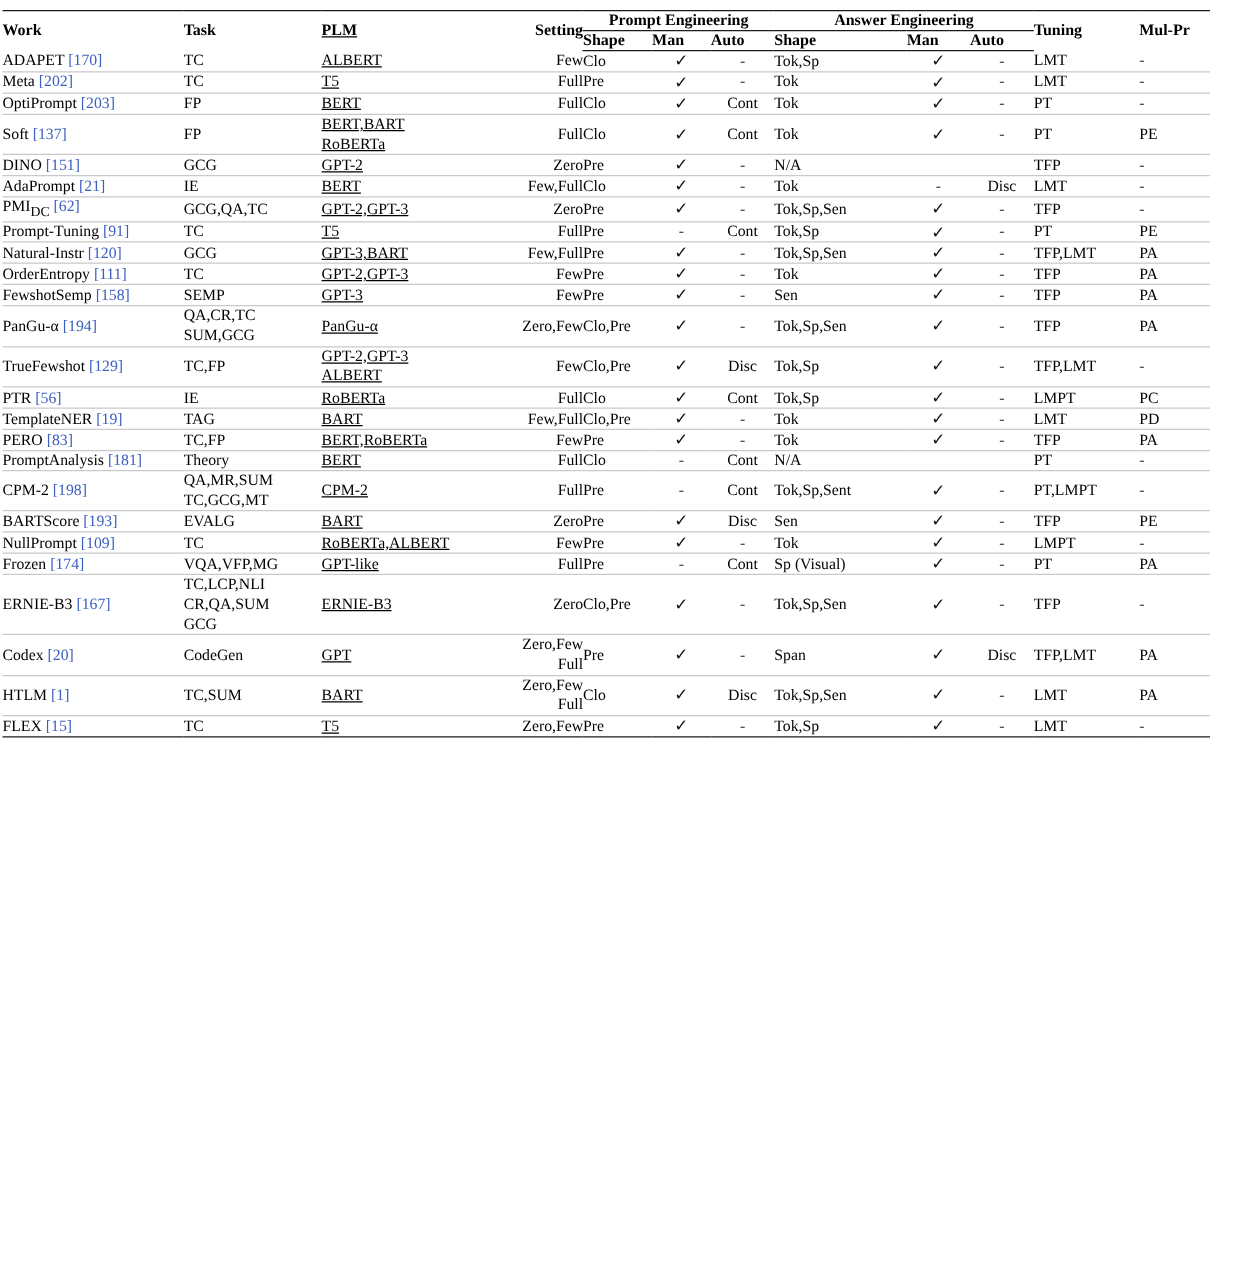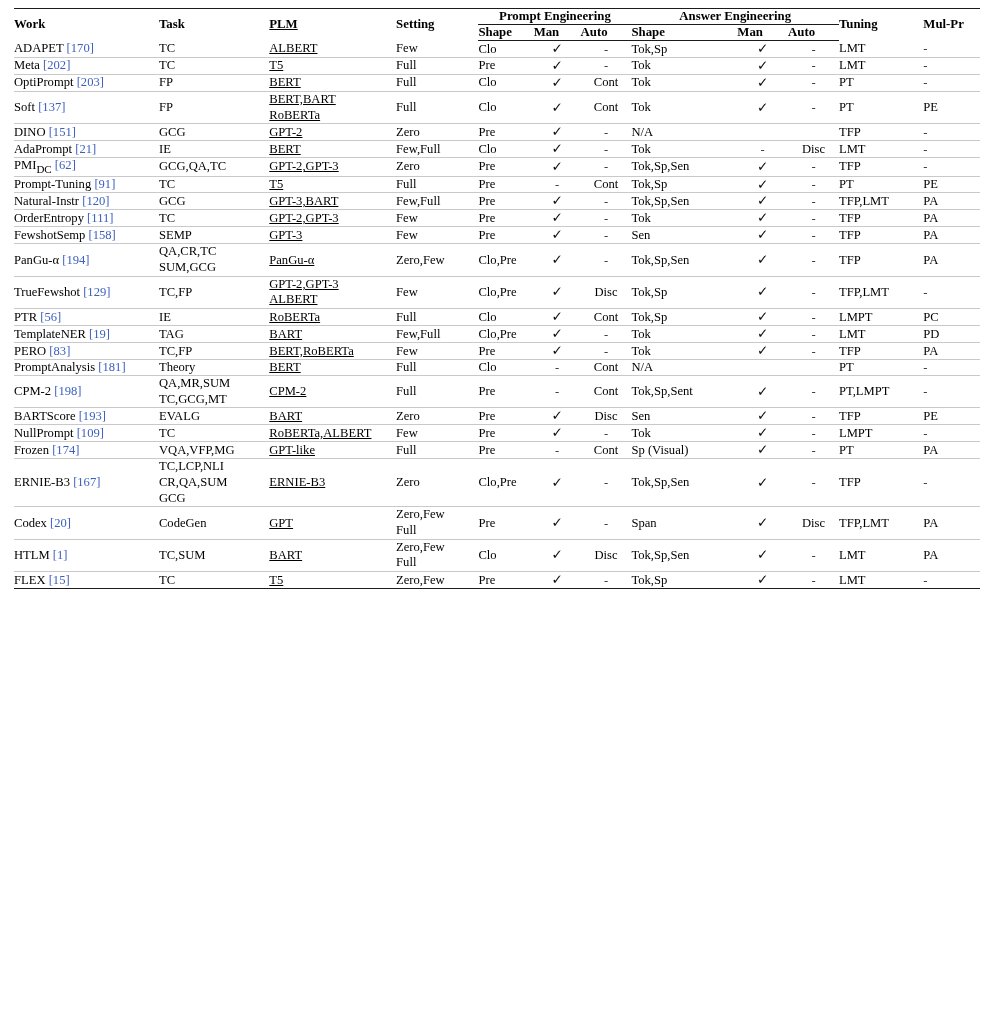--- a/index.html
+++ b/index.html
@@ -8,21 +8,21 @@
     background: #ffffff;
   }
   body {
     width: 994px;
     height: 1012px;
     font-family: "Liberation Serif", serif;
     color: #000000;
     overflow: hidden;
   }
   .table-wrap {
-    padding: 8px 14px 0 14px;
+    padding: 8px 14px 0 2px;
     box-sizing: border-box;
     width: 994px;
   }
   table.paper-table {
     border-collapse: collapse;
     width: 966px;
     font-size: 12.6px;
   }
   table.paper-table td, table.paper-table th {
     padding: 0;
@@ -52,21 +52,21 @@
   .hdr-row2 th { padding: 2px 6px 6px 6px; }
 
   tbody td {
     padding: 7px 6px 7px 6px;
     font-size: 12.6px;
     line-height: 1.18;
   }
   .c-work { width: 148px; }
   .c-task { width: 112px; }
   .c-plm  { width: 128px; text-decoration: underline; }
-  .c-set  { width: 84px; }
+  .c-set  { width: 84px; text-align: right; }
   .c-shape1 { width: 56px; }
   .c-man1 { width: 48px; text-align: center; }
   .c-auto1 { width: 52px; text-align: center; }
   .c-shape2 { width: 108px; }
   .c-man2 { width: 52px; text-align: center; }
   .c-auto2 { width: 52px; text-align: center; }
   .c-tuning { width: 86px; }
   .c-mulpr { width: 58px; }
 
   .cite { color: #3b5fbf; }

